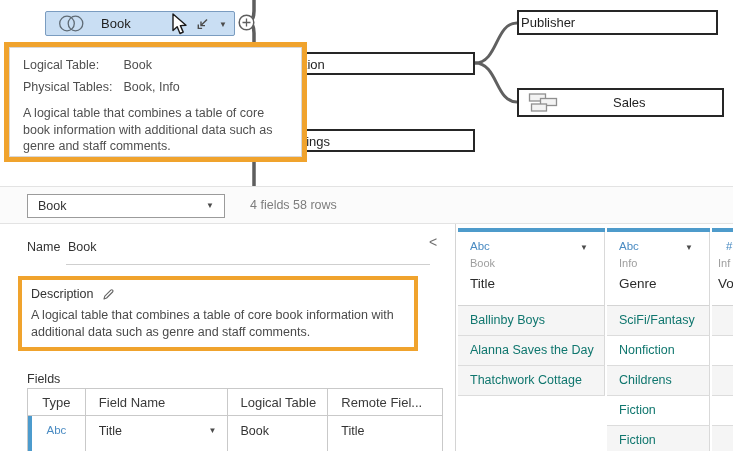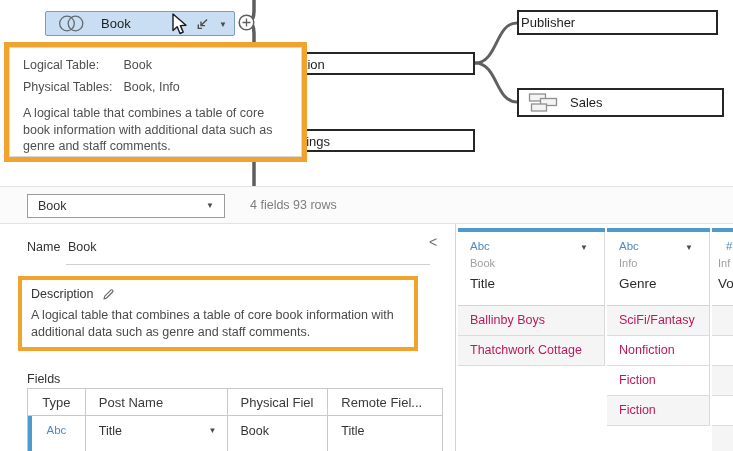--- a/index.html
+++ b/index.html
@@ -94,21 +94,21 @@
   .g-head{
     box-sizing:border-box;height:74px;border-bottom:1px solid #d4d4d4;border-right:1px solid #d9d9d9;
     padding:8px 0 0 12px;position:relative;background:#fff;
   }
   .g3 .g-head{padding-left:6px;}
   .g-type{font-size:11.5px;color:#4A8BC2;}
   .g-table{font-size:11px;color:#9e9e9e;margin-top:5px;}
   .g-field{font-size:13.5px;color:#2b2b2b;margin-top:7px;}
   .g-caret{position:absolute;right:16px;top:12px;}
   .g-cell{
-    box-sizing:border-box;height:30px;line-height:29px;font-size:12.5px;color:#be185d;
+    box-sizing:border-box;height:30px;line-height:29px;font-size:12.5px;color:#0f766e;
     padding-left:12px;border-bottom:1px solid #dcdcdc;border-right:1px solid #d9d9d9;
     white-space:nowrap;overflow:hidden;
   }
   .g-cell.odd{background:#f5f5f5;}
   .g-cell.even{background:#ffffff;}
   svg{display:block;}
 </style>
 </head>
 <body>
 
@@ -124,21 +124,21 @@
 
   <div class="node" style="left:195px;top:52px;width:280px;height:23px;">
     <span class="node-label abs" style="left:88px;top:3px;">Edition</span>
   </div>
   <div class="node" style="left:196px;top:129px;width:279px;height:23px;">
     <span class="node-label abs" style="left:88px;top:3px;">Ratings</span>
   </div>
   <div class="node" style="left:517px;top:10px;width:201px;height:25px;padding-left:2px;">
     <span class="node-label">Publisher</span>
   </div>
-  <div class="node" style="left:517px;top:88px;width:207px;height:29px;padding-left:9px;">
+  <div class="node" style="left:517px;top:88px;width:207px;height:29px;padding-left:9px;gap:43px;">
     <span style="margin-right:12px;">
       <svg width="30" height="19" viewBox="0 0 30 19">
         <rect x="1.5" y="1" width="16" height="7" fill="#f3f3f3" stroke="#8f8f8f" stroke-width="1.3"></rect>
         <rect x="12.5" y="5.5" width="16" height="7" fill="#f3f3f3" stroke="#8f8f8f" stroke-width="1.3"></rect>
         <rect x="3.5" y="11" width="15" height="7" fill="#f3f3f3" stroke="#8f8f8f" stroke-width="1.3"></rect>
       </svg>
     </span>
     <span class="node-label">Sales</span>
   </div>
 
@@ -183,21 +183,21 @@
     </div>
     <div class="tt-desc">A logical table that combines a table of core book information with additional data such as genre and staff comments.</div>
   </div>
 </div>
 
 <div class="abs toolbar">
   <div class="table-select">
     <span>Book</span>
     <span class="caret">▼</span>
   </div>
-  <div class="summary-text">4 fields 93 rows</div>
+  <div class="summary-text">4 fields 58 rows</div>
 </div>
 
 <div class="abs bottom">
 
   <div class="abs name-label">Name</div>
   <div class="abs name-value">Book</div>
   <div class="abs name-underline"></div>
 
   <div class="abs collapse-chevron">&lt;</div>
 
@@ -211,22 +211,22 @@
       </span>
     </div>
     <div class="desc-text">A logical table that combines a table of core book information with additional data such as genre and staff comments.</div>
   </div>
 
   <div class="abs fields-title">Fields</div>
 
   <div class="abs fields-table">
     <div class="ft-header">
       <div class="ft-hcell c-type">Type</div>
-      <div class="ft-hcell c-fname">Post Name</div>
-      <div class="ft-hcell c-ptable">Physical Fiel</div>
+      <div class="ft-hcell c-fname">Field Name</div>
+      <div class="ft-hcell c-ptable">Logical Table</div>
       <div class="ft-hcell c-rfield">Remote Fiel...</div>
     </div>
     <div class="ft-row">
       <div class="row-accent"></div>
       <div class="ft-cell c-type">
           <span class="abc-blue">Abc</span>
         </div>
       <div class="ft-cell c-fname">
         <span>Title</span>
         <span class="caret">▼</span>
@@ -241,33 +241,35 @@
 
 <div class="grid-col g1">
   <div class="g-bluebar"></div>
   <div class="g-head">
     <div class="g-type">Abc</div>
     <span class="caret g-caret">▼</span>
     <div class="g-table">Book</div>
     <div class="g-field">Title</div>
   </div>
   <div class="g-cell odd">Ballinby Boys</div>
+  <div class="g-cell odd">Alanna Saves the Day</div>
   <div class="g-cell odd">Thatchwork Cottage</div>
 </div>
 
 <div class="grid-col g2">
   <div class="g-bluebar"></div>
   <div class="g-head">
     <div class="g-type">Abc</div>
     <span class="caret g-caret">▼</span>
     <div class="g-table">Info</div>
     <div class="g-field">Genre</div>
   </div>
   <div class="g-cell odd">SciFi/Fantasy</div>
   <div class="g-cell even">Nonfiction</div>
+  <div class="g-cell odd">Childrens</div>
   <div class="g-cell even">Fiction</div>
   <div class="g-cell odd">Fiction</div>
 </div>
 
 <div class="grid-col g3">
   <div class="g-bluebar"></div>
   <div class="g-head">
     <div class="g-type" style="padding-left:8px;">#</div>
     <div class="g-table">Inf</div>
     <div class="g-field">Vo</div>

